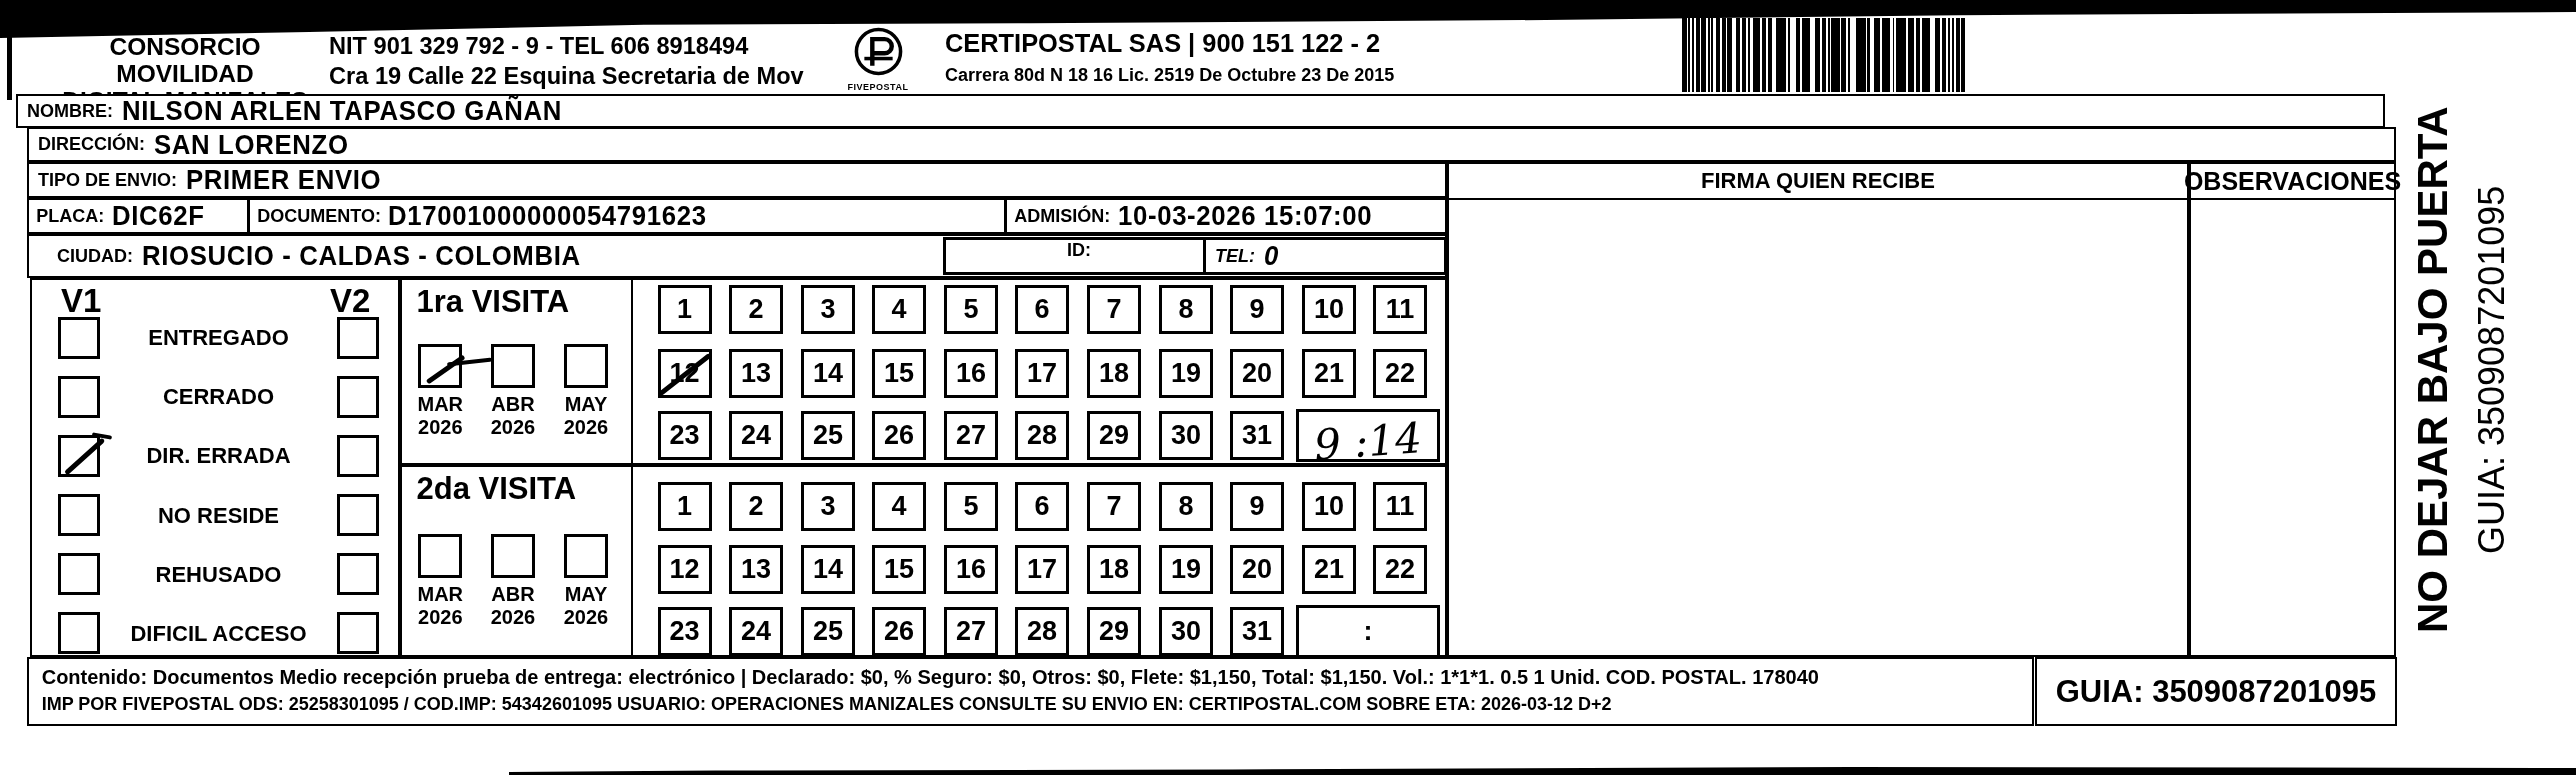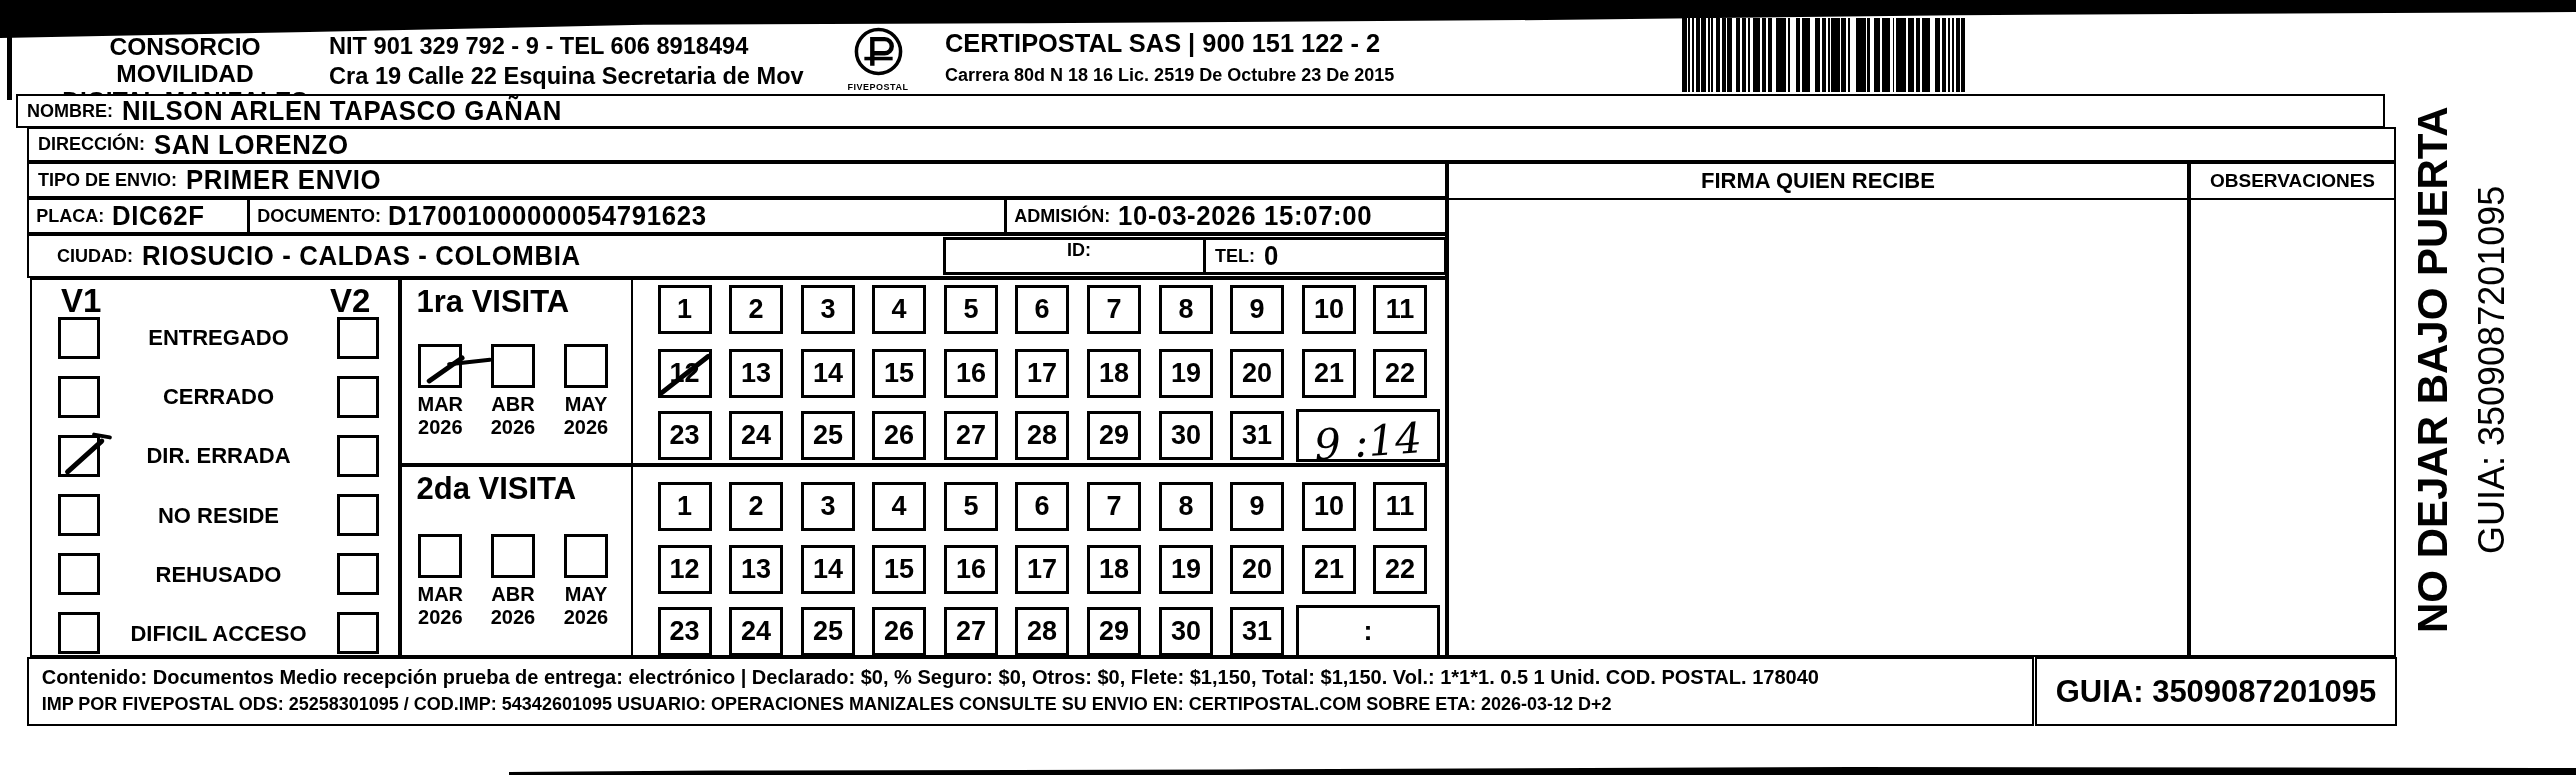--- a/index.html
+++ b/index.html
@@ -134,31 +134,31 @@
     </div>
   </div>
   <div class="box row" style="left:27px;top:234px;width:1420px;height:44px;padding-left:28px;">
     <span class="flabel">CIUDAD:</span>
     <span class="fvalue">RIOSUCIO - CALDAS - COLOMBIA</span>
   </div>
   <div class="box row" style="left:943px;top:237px;width:263px;height:38px;border-width:3.6px;flex-direction:column;">
     <span class="flabel">ID:</span>
     <span class="fvalue">15921691</span>
   </div>
-  <div class="box row" style="left:1203px;top:237px;width:244px;height:38px;border-width:3.6px;">
+  <div class="box row" style="left:1203px;top:237px;width:244px;height:38px;border-width:3.6px;font-style:italic;">
     <span class="flabel">TEL:</span>
     <span class="fvalue">0</span>
   </div>
 
   <div class="box" style="left:1447px;top:162px;width:742px;height:495px;">
     <div class="colhead" style="font-size:22px;">FIRMA QUIEN RECIBE</div>
     <div style="height:100%;"></div>
   </div>
   <div class="box" style="left:2189px;top:162px;width:207px;height:495px;">
-    <div class="colhead" style="font-size:19px;">OBSERVACIONES</div>
+    <div class="colhead" style="font-size:25px;">OBSERVACIONES</div>
     <div style="height:100%;"></div>
   </div>
 
   <div class="box" style="left:30px;top:278px;width:370px;height:379px;">
     <div class="vhead" style="left:29px;">V1</div>
     <div class="vhead" style="left:298px;">V2</div>
   <div class="cb" style="left: 26px; top: 37px;"></div>
       <div class="opt-lbl" style="top: 45px;">ENTREGADO</div>
       <div class="cb" style="left: 305px; top: 37px;"></div>
       <div class="cb" style="left: 26px; top: 96px;"></div>

